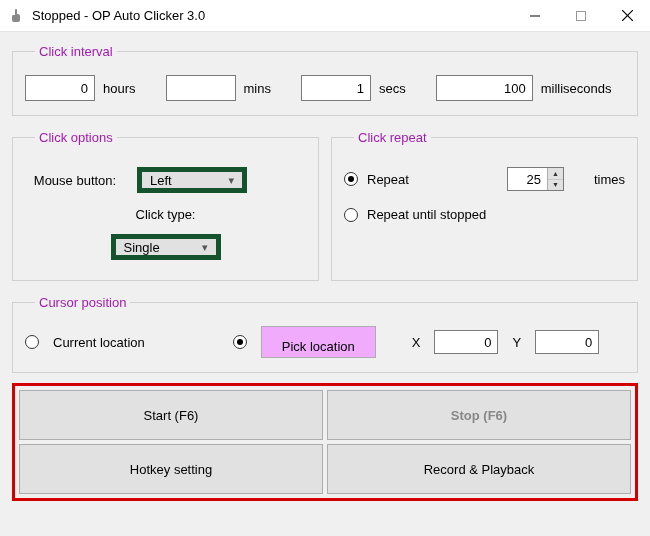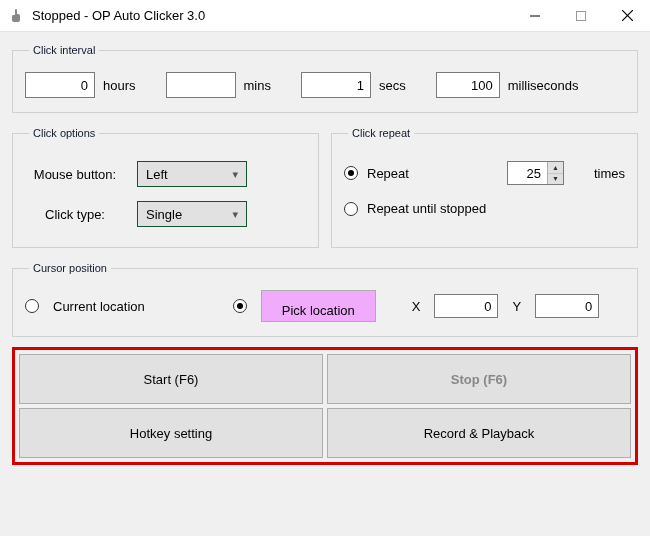--- a/index.html
+++ b/index.html
@@ -38,44 +38,44 @@
     padding: 8px 12px 12px 12px;
     height: calc(536px - 32px);
   }
   fieldset.group {
     border: 1px solid #d0d0d0;
     margin: 4px 0 10px 0;
     padding: 16px 12px 14px 12px;
     position: relative;
   }
   fieldset.group > legend {
-    font-size: 11px;
-    color: #0f172a;
+    font-size: 13px;
+    color: #a21caf;
     padding: 0 4px;
-    margin-left: 4px;
+    margin-left: 10px;
   }
   .interval-row { display:flex; align-items:center; gap:8px; }
   .num-input {
     width: 70px; height: 26px;
     border: 1px solid #7a7a7a;
     background:#fff;
     text-align: right;
     padding: 0 6px 0 2px;
     font: inherit;
   }
-  .num-input.wide { width:64px;padding-left:28px;}
+  .num-input.wide { width:97px;padding-left:28px;}
   .lbl { color:#000; }
   .unit-gap { width:14px; }
   .two-col { display:flex; gap:12px; }
   .two-col > fieldset { flex:1; }
   .opt-row { display:flex; align-items:center; gap:12px; margin:6px 0;text-align:center;}
   .opt-label { width:100px; }
   .dropdown {
     width:110px; height:26px;
-    border:1px solid #14532d;
+    border:5px solid #14532d;
     background:#e1e1e1;
     display:flex; align-items:center; justify-content:space-between;
     padding:0 8px;
     font:inherit;
     color:#000;
   }
   .dropdown .chev { font-size:11px; color:#555;}
   .radio-row { display:flex; align-items:center; gap:9px; margin:6px 0;}
   .radio {
     width:14px;height:14px;border:1px solid #333;border-radius:50%;
@@ -168,21 +168,21 @@
   <div class="two-col">
     <fieldset class="group">
       <legend>Click options</legend>
       <div class="opt-row">
         <span class="opt-label">Mouse button:</span>
         <div class="dropdown">
           <span>Left</span>
           <span class="chev">▾</span>
         </div>
       </div>
-      <div class="opt-row" style="margin-top:14px;">
+      <div class="opt-row" style="margin-top:14px;flex-direction:column;">
         <span class="opt-label">Click type:</span>
         <div class="dropdown">
           <span>Single</span>
           <span class="chev">▾</span>
         </div>
       </div>
     </fieldset>
 
     <fieldset class="group">
       <legend>Click repeat</legend>

